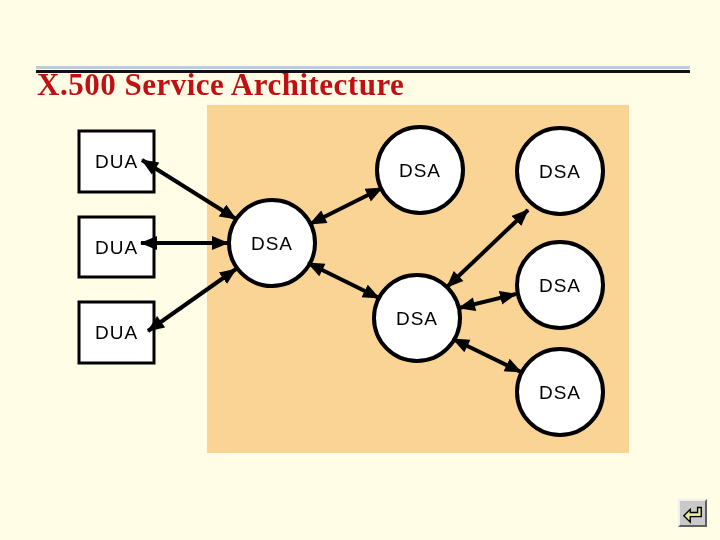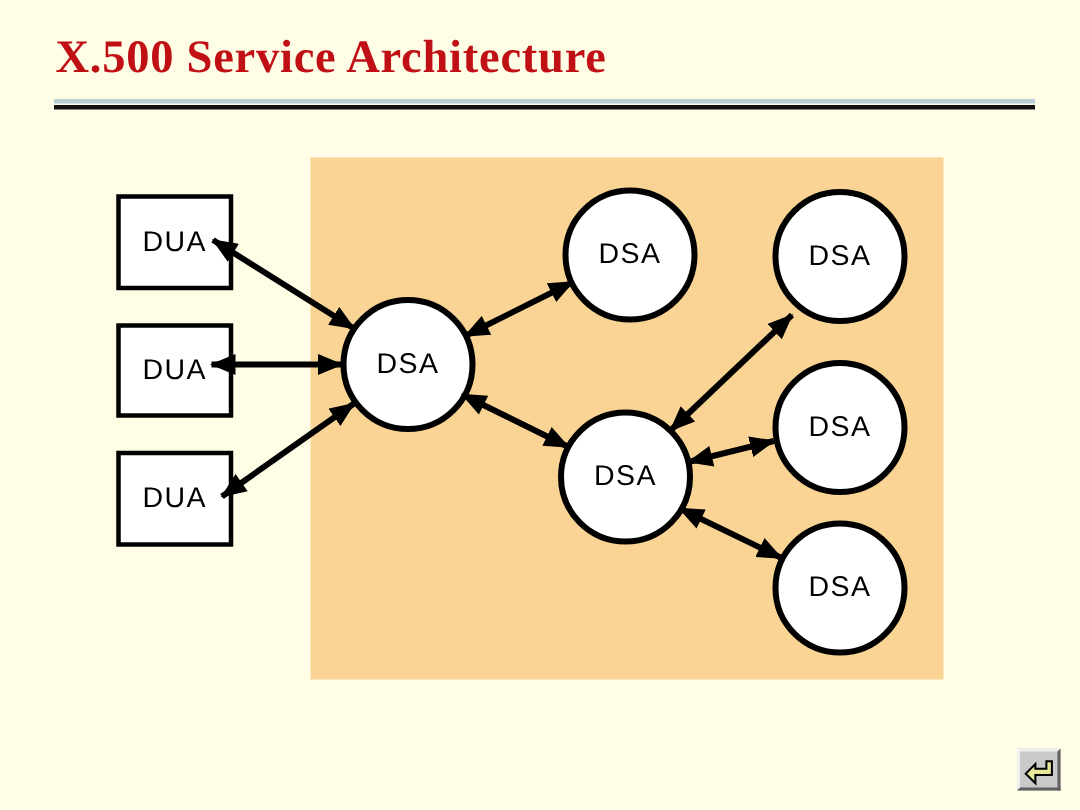--- a/index.html
+++ b/index.html
@@ -32,21 +32,21 @@
     border-top: 2px solid #EFEFEF; border-left: 2px solid #EFEFEF;
     border-right: 2px solid #606060; border-bottom: 2px solid #606060;
     display: flex; align-items: center; justify-content: center;
     cursor: pointer;
   }
   #back-btn svg { display: block; }
 </style>
 </head>
 <body style="background: rgb(255, 253, 230);">
 
-<h1 id="slide-title" style="color: rgb(192, 16, 21);">X.500 Service Architecture</h1>
+<h1 id="slide-title" style="color: rgb(192, 16, 21); margin-top: 47px;">X.500 Service Architecture</h1>
 
 <div class="rule" id="rule-blue" style="background: rgb(185, 207, 213);"></div>
 <div class="rule" id="rule-black" style="background: rgb(18, 18, 18);"></div>
 
 <svg id="diagram" width="720" height="540" viewBox="0 0 720 540">
   <defs>
     <marker id="ah-end" markerUnits="userSpaceOnUse" markerWidth="18" markerHeight="16" refX="16" refY="7" orient="auto">
       <path d="M0,0 L17,7 L0,14 Z" fill="#000"></path>
     </marker>
     <marker id="ah-start" markerUnits="userSpaceOnUse" markerWidth="18" markerHeight="16" refX="1" refY="7" orient="auto">

